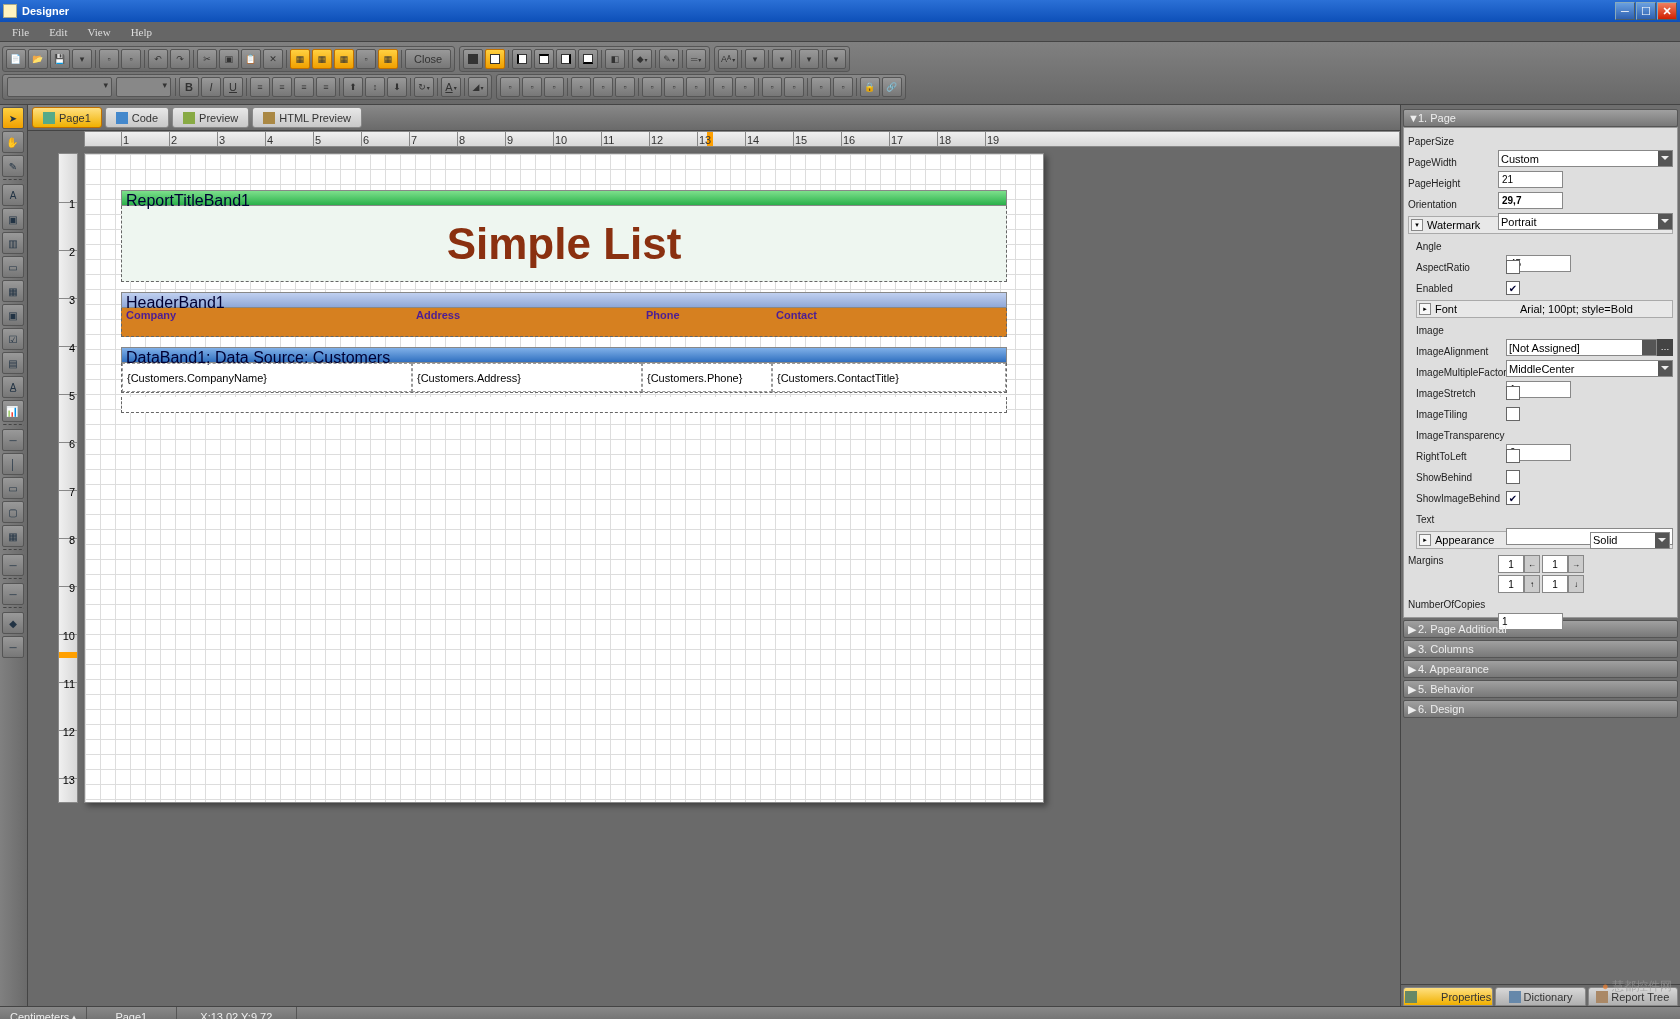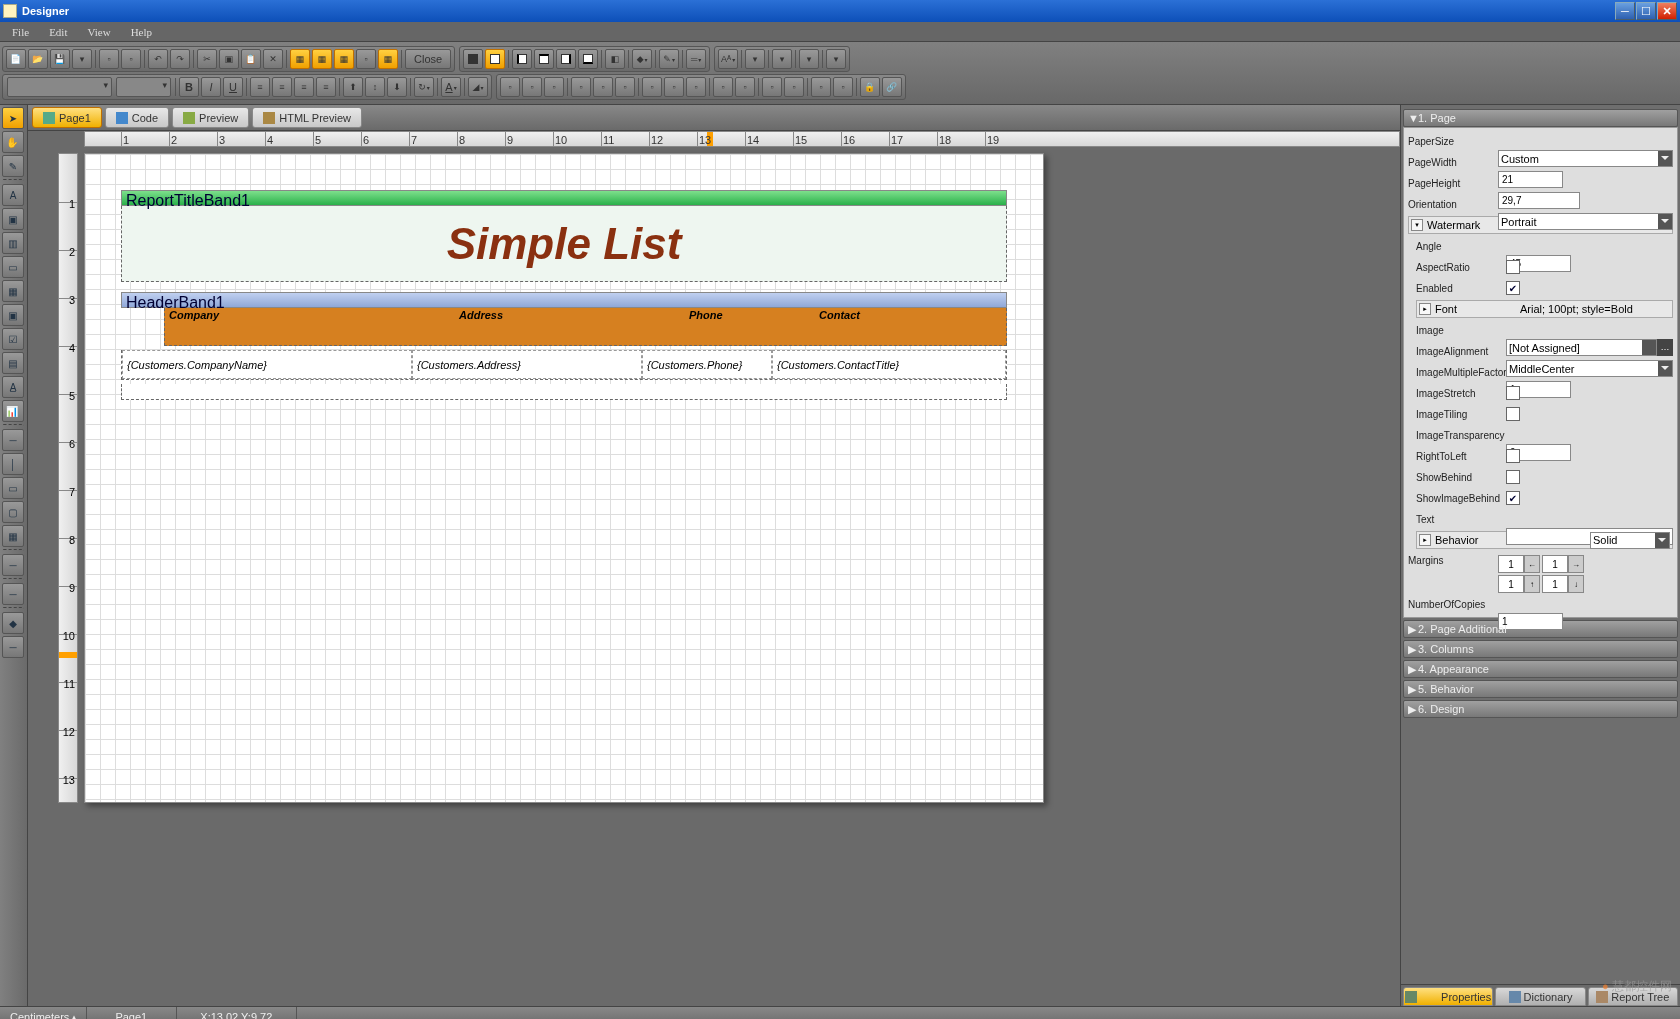--- a/index.html
+++ b/index.html
@@ -58,25 +58,25 @@
 
 .page-area { flex: 1; background: #6a6a6a; overflow: auto; position: relative; padding: 6px 20px; }
 .vruler-inner { position: absolute; left: 30px; top: 6px; width: 20px; height: 650px; background: linear-gradient(to right, #f0f0f0, #d8d8d8); border: 1px solid #888; font-size: 7px; }
 .vruler-inner .tick { position: absolute; left: 0; width: 100%; height: 1px; background: #888; }
 .vruler-inner .label { position: absolute; right: 2px; }
 .vruler-inner .indicator { position: absolute; left: 0; width: 100%; height: 6px; background: #ffa000; }
 
 .page { margin-left: 36px; margin-top: 0; width: 960px; min-height: 650px; background: #fff; border: 1px solid #888; box-shadow: 3px 3px 6px rgba(0,0,0,.4); padding: 36px; background-image: linear-gradient(#ddd 1px, transparent 1px), linear-gradient(90deg, #ddd 1px, transparent 1px); background-size: 15px 15px; position: relative; }
 
 .band-header { height: 16px; font-size: 16px; color: #003; padding: 1px 4px; border: 1px solid #888; }
-.band-body { border: 1px dashed #666; border-top: none; margin-bottom: 4px; font-style: italic; }
+.band-body { border: 1px dashed #666; border-top: none; margin-bottom: 4px; }
 .rt-hdr { background: linear-gradient(#7de08c, #2ab04a); }
 .rt-body { height: 76px; background: #eef6f0; display: flex; align-items: center; justify-content: center; font-size: 44px; font-weight: bold; color: #8a3010; font-family: Arial; }
 .hb-hdr { background: linear-gradient(#c0d0f0, #90a8d8); }
-.hb-body { height: 38px; background: #d68020; display: flex; font-size: 18px; font-weight: bold; color: #000000; font-family: Arial; margin-left: 43px; }
+.hb-body { height: 29px; background: #d68020; display: flex; font-size: 18px; font-weight: bold; color: #4c1d95; font-family: Arial; }
 .hb-body div { padding: 1px 4px; }
 .db-hdr { background: linear-gradient(#80b0e8, #3070c0); }
 .db-body { height: 30px; background: #fff; display: flex; font-size: 14px; color: #000; font-family: Arial; align-items: center; }
 .db-body div { padding: 0 4px; border: 1px dashed #999; height: 100%; display: flex; align-items: center; }
 .fb-hdr { background: linear-gradient(#c0d0f0, #90a8d8); }
 .fb-body { height: 16px; background: #fff; }
 
 
 .rpanel { width: 280px; background: #6a6a6a; border-left: 1px solid #444; display: flex; flex-direction: column; }
 .rpanel-body { flex: 1; overflow: auto; padding: 2px; background: #6e6e6e; }
@@ -392,20 +392,21 @@
           <div class="band-body rt-body">Simple List</div>
 
           <div class="band-header hb-hdr" style="margin-top:10px">HeaderBand1</div>
           <div class="band-body hb-body">
             <div style="width:290px">Company</div>
             <div style="width:230px">Address</div>
             <div style="width:130px">Phone</div>
             <div style="flex:1">Contact</div>
           </div>
 
+          <div class="band-header db-hdr" style="margin-top:10px">DataBand1; Data Source: Customers</div>
           <div class="band-body db-body">
             <div style="width:290px">{Customers.CompanyName}</div>
             <div style="width:230px">{Customers.Address}</div>
             <div style="width:130px">{Customers.Phone}</div>
             <div style="flex:1">{Customers.ContactTitle}</div>
           </div>
 
           <div class="band-body fb-body"></div>
         </div>
       </div>
@@ -427,21 +428,21 @@
                 <span class="tri"></span>
               </div>
             </div>
           </div>
         <div class="prop-row">
             <div class="prop-lbl">PageWidth</div>
             <div class="prop-val"><input class="prop-inp" style="width: 65px;" value="21"></div>
           </div>
         <div class="prop-row">
             <div class="prop-lbl">PageHeight</div>
-            <div class="prop-val"><input class="prop-inp" style="width: 82px;" value="29,7"></div>
+            <div class="prop-val"><input class="prop-inp" style="width: 65px; font-weight: bold;" value="29,7"></div>
           </div>
         <div class="prop-row">
             <div class="prop-lbl">Orientation</div>
             <div class="prop-val">
               <div class="prop-sel">
                 <span>Portrait</span>
                 <span class="tri"></span>
               </div>
             </div>
           </div>
@@ -513,21 +514,21 @@
           <div class="prop-row">
               <div class="prop-lbl">ShowImageBehind</div>
               <div class="prop-chk">✔</div>
             </div>
           <div class="prop-row">
               <div class="prop-lbl">Text</div>
               <div class="prop-val"><input class="prop-inp" value="" style=""></div>
             </div>
           <div class="sub-hdr">
               <span class="ar">▸</span>
-              <span>Behavior</span>
+              <span>Appearance</span>
               <div style="margin-left:auto;width:80px" class="prop-sel">
                 <span>Solid</span>
                 <span class="tri"></span>
               </div>
             </div>
         </div>
 
         <div class="prop-row" style="height:auto;align-items:flex-start;margin-top:6px">
           <div class="prop-lbl">Margins</div>
           <div class="margin-grid">

